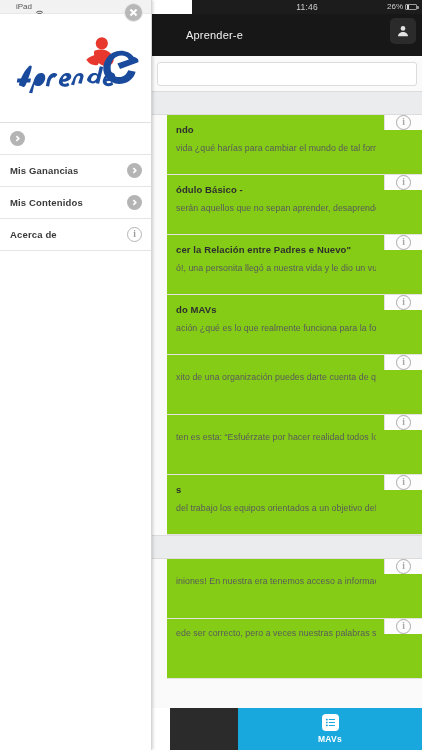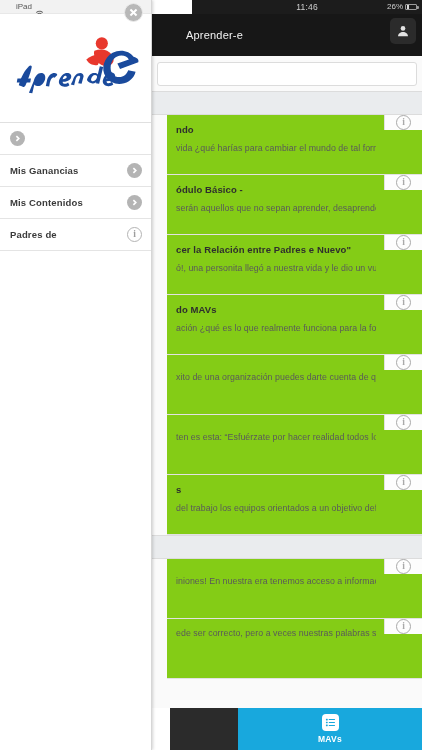--- a/index.html
+++ b/index.html
@@ -375,19 +375,19 @@
         </div>
         <div class="menu-item">
           <span class="menu-label">Mis Contenidos</span>
           <span class="chev-icon">
             <svg viewBox="0 0 10 10">
               <polyline points="3.4,1.6 6.8,5 3.4,8.4"></polyline>
             </svg>
           </span>
         </div>
         <div class="menu-item">
-          <span class="menu-label">Padres de</span>
+          <span class="menu-label">Acerca de</span>
           <span class="about-icon">i</span>
         </div>
       </div>
     <div class="drawer-fill"></div>
   </div>
 </div>
 
 </body></html>

